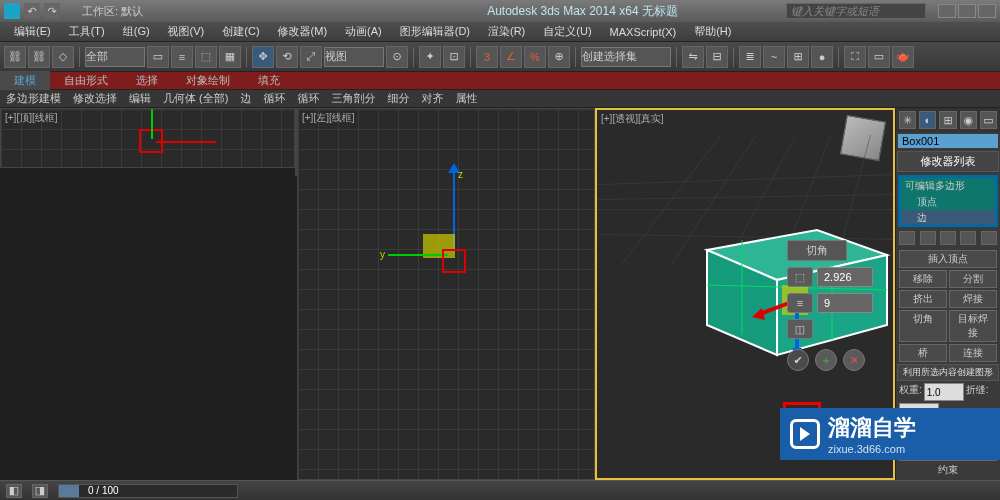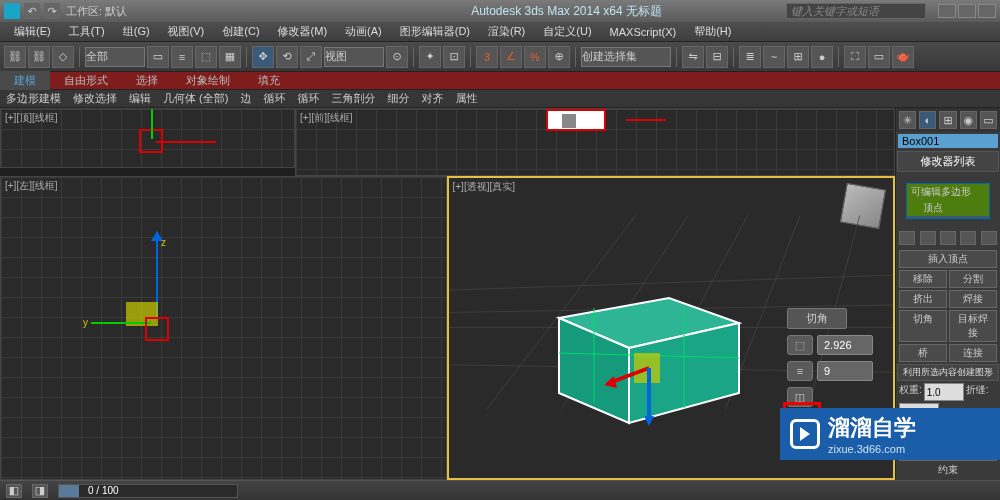--- a/index.html
+++ b/index.html
@@ -15,21 +15,21 @@
 .toolbar{height:30px;background:linear-gradient(#4a4a4a,#383838);display:flex;align-items:center;padding:0 4px;gap:2px;border-bottom:1px solid #222}
 .tbtn{width:22px;height:22px;background:#555;border:1px solid #666;display:flex;align-items:center;justify-content:center;cursor:pointer}
 .tsep{width:1px;height:20px;background:#666;margin:0 3px}
 .dd{background:#555;border:1px solid #777;height:20px;padding:0 14px 0 0;display:flex;align-items:center;min-width:60px}
 .ribbon{height:18px;background:#7f1d1d;display:flex;align-items:center;border-bottom:1px solid #222}
 .ribbon-tab{padding:2px 14px;color:#bbb;cursor:pointer}
 .ribbon-tab.active{background:#4a4a4a;color:#fff}
 .ribbon-tab.blue{color:#5aa0d0}
 .subribbon{height:18px;background:#363636;display:flex;align-items:center;padding:0 6px;gap:12px;border-bottom:1px solid #222;font-size:10px;color:#aaa}
 .main{display:flex;height:calc(500px - 22px - 20px - 30px - 18px - 18px - 20px)}
-.viewports{flex:1;display:flex;flex-direction:column;background:#1e1e1e;position:relative}
+.viewports{flex:1;display:flex;background:#1e1e1e;position:relative}
 .vp-row{flex:1;display:flex}
 .vp{border:1px solid #444;position:relative;background:#2a2a2a;overflow:hidden}
 .vp.small-top{width:295px;height:60px}
 .vp.big-top{flex:1;height:68px}
 .vp.small{width:295px;flex:1}
 .vp.big{flex:1}
 .vp.active{border:2px solid #e8c040}
 .vp-label{position:absolute;top:2px;left:4px;font-size:10px;color:#aaa;z-index:3}
 .grid-bg{position:absolute;inset:0;background-image:linear-gradient(#3a3a3a 1px,transparent 1px),linear-gradient(90deg,#3a3a3a 1px,transparent 1px);background-size:20px 20px}
 .red-marker{position:absolute;border:2px solid #d00;width:24px;height:24px}
@@ -43,21 +43,21 @@
 .caddy-ok{background:#4a4a4a}
 .caddy-plus{color:#3c3}
 .caddy-x{color:#d55}
 .red-box{position:absolute;border:3px solid #e00;width:38px;height:36px;right:72px;bottom:40px;z-index:6}
 .cmdpanel{width:105px;background:#3a3a3a;border-left:1px solid #222;display:flex;flex-direction:column}
 .cmd-tabs{display:flex;padding:3px;gap:3px;background:#333}
 .cmd-tab{width:18px;height:18px;background:#555;border:1px solid #666;display:flex;align-items:center;justify-content:center}
 .cmd-tab.active{background:#6a6a6a}
 .objname{background:#5aa0d0;color:#000;padding:1px 4px;margin:2px}
 .panel-section{background:#444;color:#fff;padding:2px 4px;text-align:center;border:1px solid #555;margin:1px}
-.mod-list{background:#4d7c0f;margin:10px;border:1px solid #0369a1;max-height:95px;overflow:hidden}
+.mod-list{background:#0f766e;margin:2px;border:3px solid #0369a1;max-height:95px;overflow:hidden}
 .mod-item{padding:1px 4px 1px 16px;font-size:10px;cursor:pointer}
 .mod-item.hl{background:#3a5a7a}
 .mod-btns{display:flex;gap:2px;padding:2px;justify-content:space-around}
 .mod-btns span{width:16px;height:14px;background:#555;border:1px solid #666}
 .rollout{margin:1px}
 .rollout-head{background:#444;color:#ddd;padding:1px 4px;text-align:center;border:1px solid #555;font-size:10px}
 .rollout-body{padding:2px;display:flex;flex-wrap:wrap;gap:2px}
 .roll-btn{background:#4a4a4a;border:1px solid #666;padding:1px 4px;font-size:10px;flex:1;min-width:40px;text-align:center}
 .spinner{display:flex;align-items:center;gap:2px}
 .spinner input{width:40px;height:18px;background:#ddd;border:1px solid #888;color:#000;font-size:10px;padding:0 2px}
@@ -73,21 +73,21 @@
 .top-bar-marker{position:absolute;top:0;left:250px;width:60px;height:22px;border:2px solid #d00;background:#fff}
 .top-bar-marker::after{content:"";position:absolute;left:14px;top:3px;width:14px;height:14px;background:#888}
 </style>
 </head>
 <body>
 
 <div class="titlebar">
   <span class="icon"></span>
   <span class="tbtn" style="width:16px;height:16px;background:#666">↶</span>
   <span class="tbtn" style="width:16px;height:16px;background:#666">↷</span>
-  <span style="margin-left:2px">工作区: 默认</span>
+  <span style="margin-left:18px">工作区: 默认</span>
   <span class="title-text">Autodesk 3ds Max  2014 x64   无标题</span>
   <span class="keyword-box">键入关键字或短语</span>
   <div class="sys-btns">
     <span></span>
     <span></span>
     <span></span>
   </div>
 </div>
 
 <div class="menubar">

